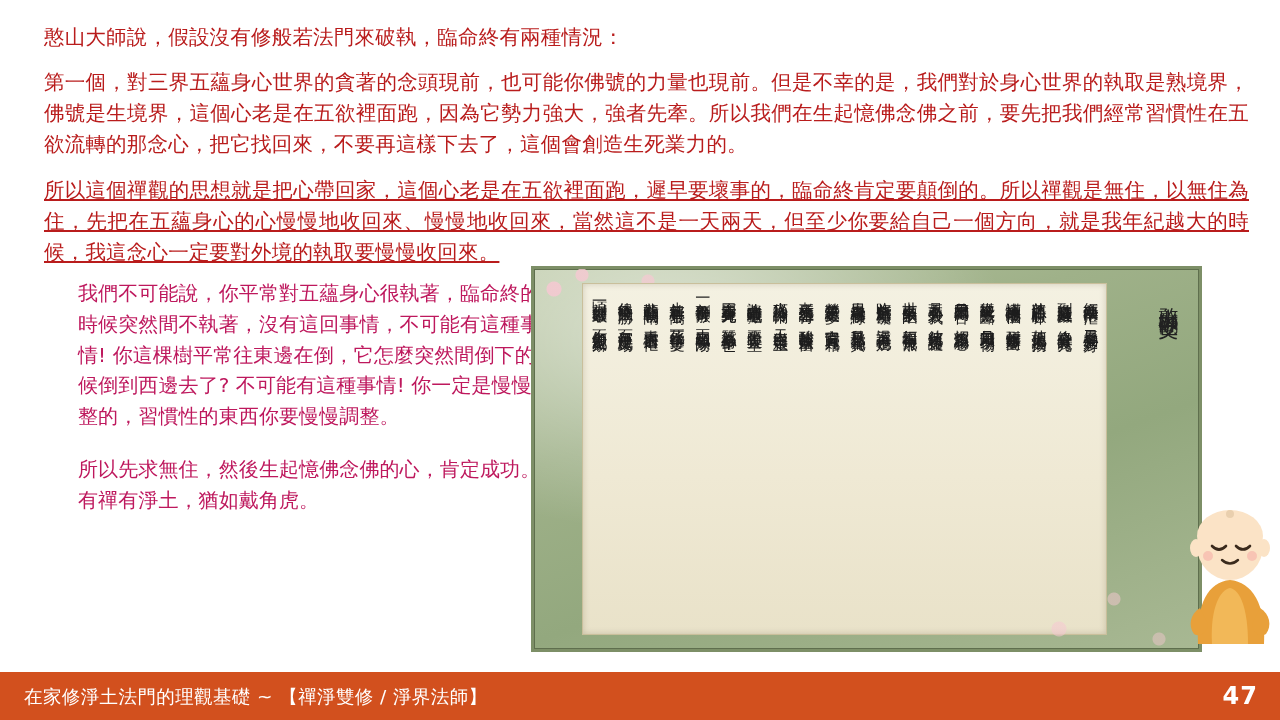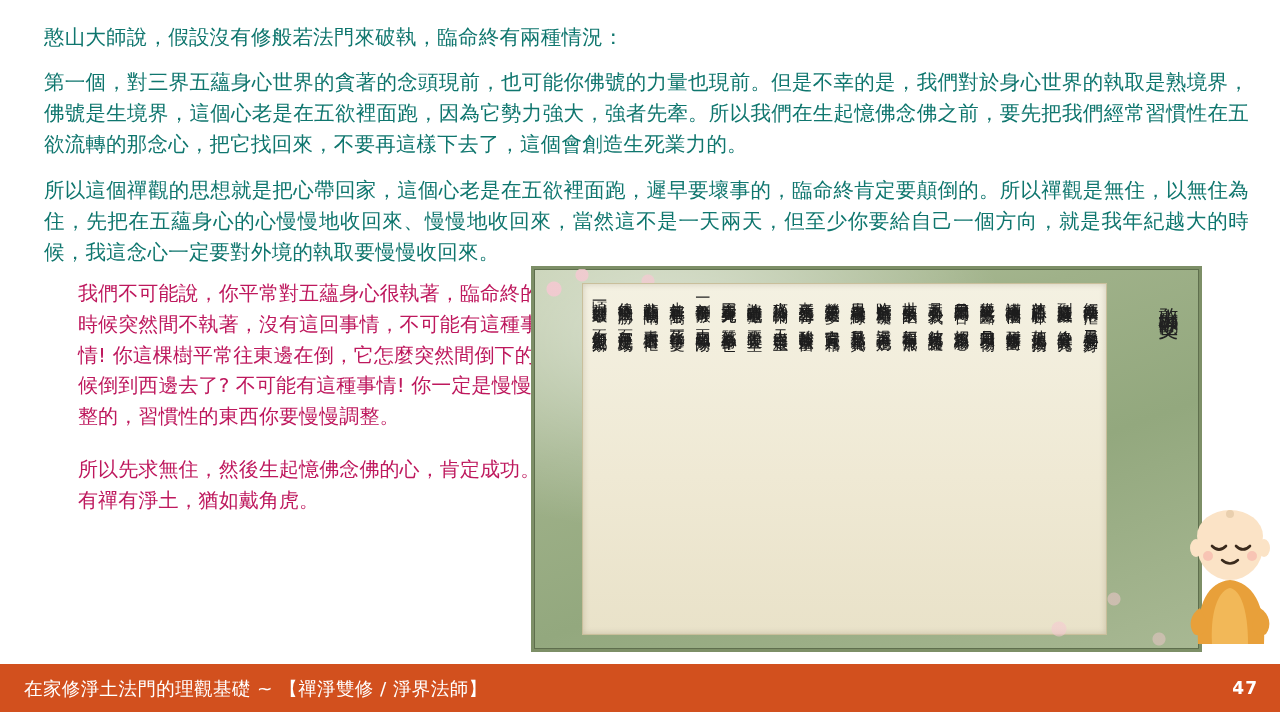--- a/index.html
+++ b/index.html
@@ -21,30 +21,30 @@
     height: 720px;
     box-sizing: border-box;
   }
 
   
   .top-block {
     position: absolute;
     left: 44px;
     top: 22px;
     width: 1205px;
-    color: #0f766e;
+    color: #b91c1c;
     font-size: 20.5px;
     line-height: 1.52;
     letter-spacing: 0.2px;
     text-align: justify;
   }
   .top-block p {
     margin: 0 0 14px 0;
   }
-  .top-block p:last-child { margin-bottom: 0; }
+  .top-block p:last-child { margin-bottom: 0; text-decoration: underline; }
 
   
   .left-block {
     position: absolute;
     left: 44px;
     top: 278px;
     width: 478px;
     color: #be185d;
     font-size: 20px;
     line-height: 1.54;
@@ -151,37 +151,37 @@
     left: 1182px;
     top: 496px;
     width: 96px;
     height: 148px;
   }
 
   
   .footer {
     position: absolute;
     left: 0;
-    bottom: 8px;
+    bottom: 0;
     width: 1280px;
     height: 48px;
     background: #d2501e;
     color: #ffffff;
     display: flex;
     align-items: center;
     justify-content: space-between;
     box-sizing: border-box;
     padding: 0 22px 0 24px;
   }
   .footer-title {
     font-size: 18.5px;
     letter-spacing: 0.4px;
   }
   .footer-page {
-    font-size: 17px;
+    font-size: 24px;
     font-weight: bold;
     letter-spacing: 1px;
   }
 </style>
 </head>
 <body>
 
 <div class="slide">
 
   <div class="top-block">

